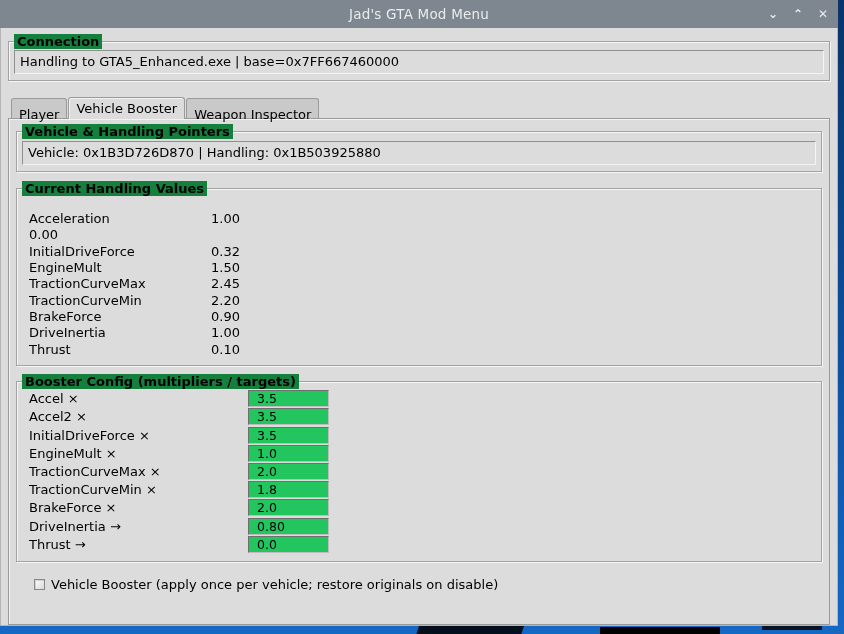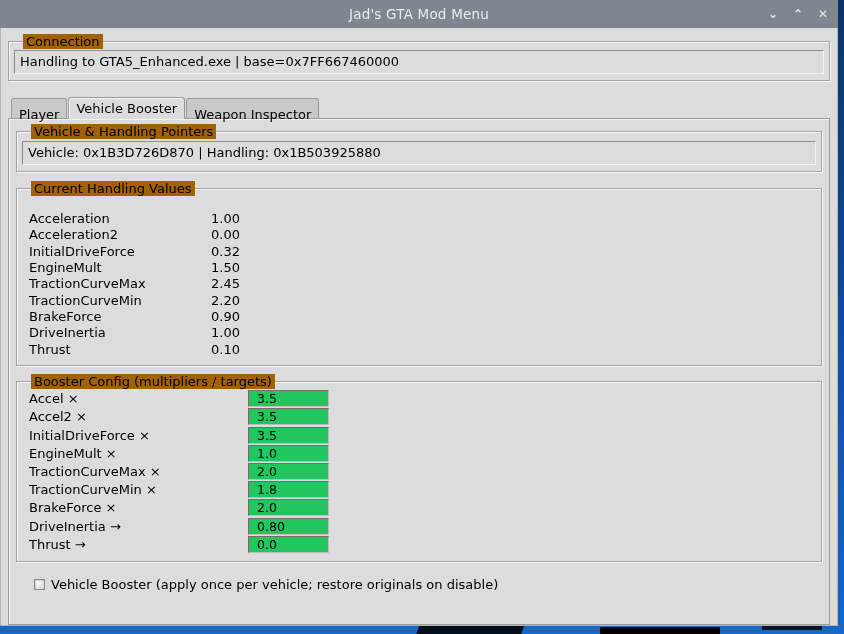--- a/index.html
+++ b/index.html
@@ -49,23 +49,23 @@
   .body { padding: 0 8px; position: relative; }
 
   
   .group {
     position: relative;
     border: 1px solid #a2a2a2;
     box-shadow: inset 1px 1px 0 rgba(255,255,255,.75), 1px 1px 0 rgba(255,255,255,.75);
     background: #dcdcdc;
   }
   .group-label {
-    position: absolute; top: -8px; left: 14px;
-    background: #a16207; padding: 0 3px;
-    font-size: 13px; line-height: 15px; white-space: nowrap;
+    position: absolute; top: -8px; left: 5px;
+    background: #15803d; padding: 0 3px;
+    font-size: 13px; line-height: 15px; white-space: nowrap; font-weight: bold;
   }
 
   
   .sunken {
     background: #dcdcdc;
     border: 1px solid;
     border-color: #8f8f8f #f3f3f3 #f3f3f3 #8f8f8f;
     height: 24px; line-height: 22px;
     padding-left: 5px;
     font-size: 13px;
@@ -177,21 +177,20 @@
         <div class="sunken">Vehicle: 0x1B3D726D870 | Handling: 0x1B503925880</div>
       </div>
 
       <div class="group values-group">
         <span class="group-label">Current Handling Values</span>
         <div class="vrow">
           <span class="vname">Acceleration</span>
           <span class="vval">1.00</span>
         </div>
         <div class="vrow">
-          <span class="vname">Acceleration2</span>
           <span class="vval">0.00</span>
         </div>
         <div class="vrow">
           <span class="vname">InitialDriveForce</span>
           <span class="vval">0.32</span>
         </div>
         <div class="vrow">
           <span class="vname">EngineMult</span>
           <span class="vval">1.50</span>
         </div>

